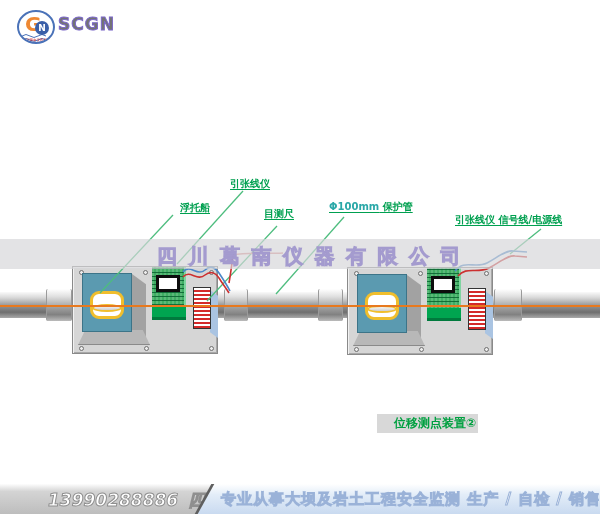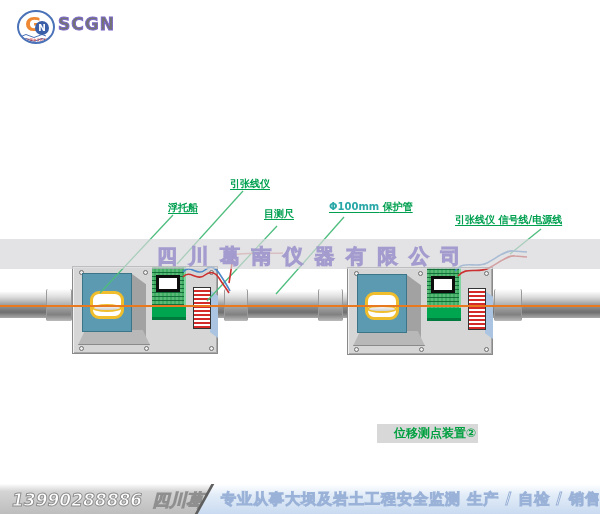--- a/index.html
+++ b/index.html
@@ -80,21 +80,21 @@
   
   .footer { position:absolute; left:0; top:484px; width:600px; height:30px; z-index:60; }
   .footer-left { position:absolute; left:0; top:0; width:220px; height:30px;
                  clip-path:polygon(0 0,214px 0,197px 30px,0 30px);
                  background:linear-gradient(#fdfdfd,#d4d4d4 25%,#bdbdbd); }
   .footer-right { position:absolute; left:196px; top:0; width:404px; height:30px;
                   clip-path:polygon(18px 0,100% 0,100% 100%,0 100%);
                   background:linear-gradient(#ffffff,#e3edf8 35%,#c9daf0); }
   .footer-diag { position:absolute; left:203px; top:0; width:3px; height:30px;
                  background:#5f5f5f; transform:skewX(-29deg); }
-  .f-phone, .f-name { font-style:italic; font-size:17px; font-weight:bold; color:#ffffff;
+  .f-phone, .f-name { font-style:italic; font-size:17px; font-weight:bold; color:#ffffff;margin-left:36px;
                       -webkit-text-stroke:1px #8f8f8f; }
   .footer-left .txt { position:absolute; left:12px; top:5px; white-space:nowrap; }
   .f-name { margin-left:10px; }
   .footer-right .txt { position:absolute; left:25px; top:6px; white-space:nowrap;
                        font-size:15px; font-weight:bold; color:#ffffff; letter-spacing:1px;
                        -webkit-text-stroke:1px #9ab2d8; }
 </style>
 </head>
 <body>
 
@@ -179,27 +179,27 @@
       <path d="M229,283 C231,272 232,262 233,255" stroke="#cc3030"></path>
       <path d="M233,255 C248,252 265,254 283,253" stroke="#dd9090"></path>
       <path d="M455,271 C464,259 475,269 487,263 C497,258 505,250 513,251 L527,252" stroke="#4a86c8"></path>
       <path d="M458,276 C466,266 477,274 489,268 C499,263 507,255 515,256 L527,257" stroke="#cc3030"></path>
     </g>
   </svg>
 
   <div class="wm-band"></div>
   <div class="watermark">四川葛南仪器有限公司</div>
 
-  <div class="lbl" style="left:168px; top:201px;text-decoration:underline;">浮托船</div>
+  <div class="lbl" style="left:180px; top:201px;text-decoration:underline;">浮托船</div>
   <div class="lbl" style="left:230px; top:177px;">引张线仪</div>
   <div class="lbl" style="left:264px; top:207px;">目测尺</div>
   <div class="lbl" style="left:329px; top:200px;"><span class="teal">Φ100mm</span><span> 保护管</span></div>
   <div class="lbl" style="left:455px; top:213px;">引张线仪 信号线/电源线</div>
 
-  <div class="station-lbl" style="left:377px; top:424px;padding-left:17px;">位移测点装置②</div>
+  <div class="station-lbl" style="left:377px; top:414px;padding-left:17px;">位移测点装置②</div>
 
   <div class="footer">
     <div class="footer-left">
       <span class="txt">
         <span class="f-phone">13990288886</span><span class="f-name">四川葛南小杜</span>
       </span>
     </div>
     <div class="footer-right">
       <span class="txt">专业从事大坝及岩土工程安全监测 生产 / 自检 / 销售 / 维修</span>
     </div>

